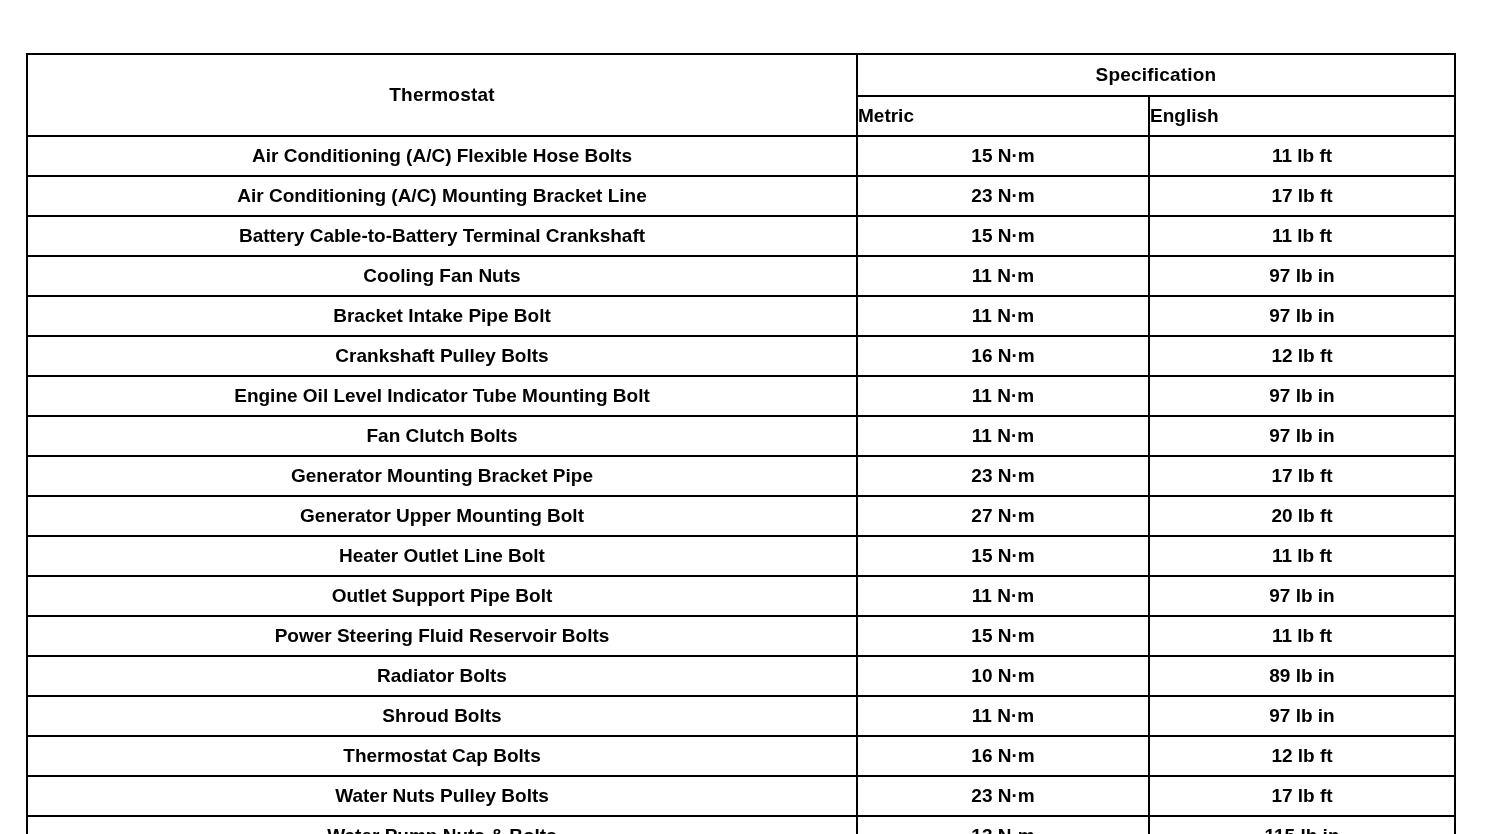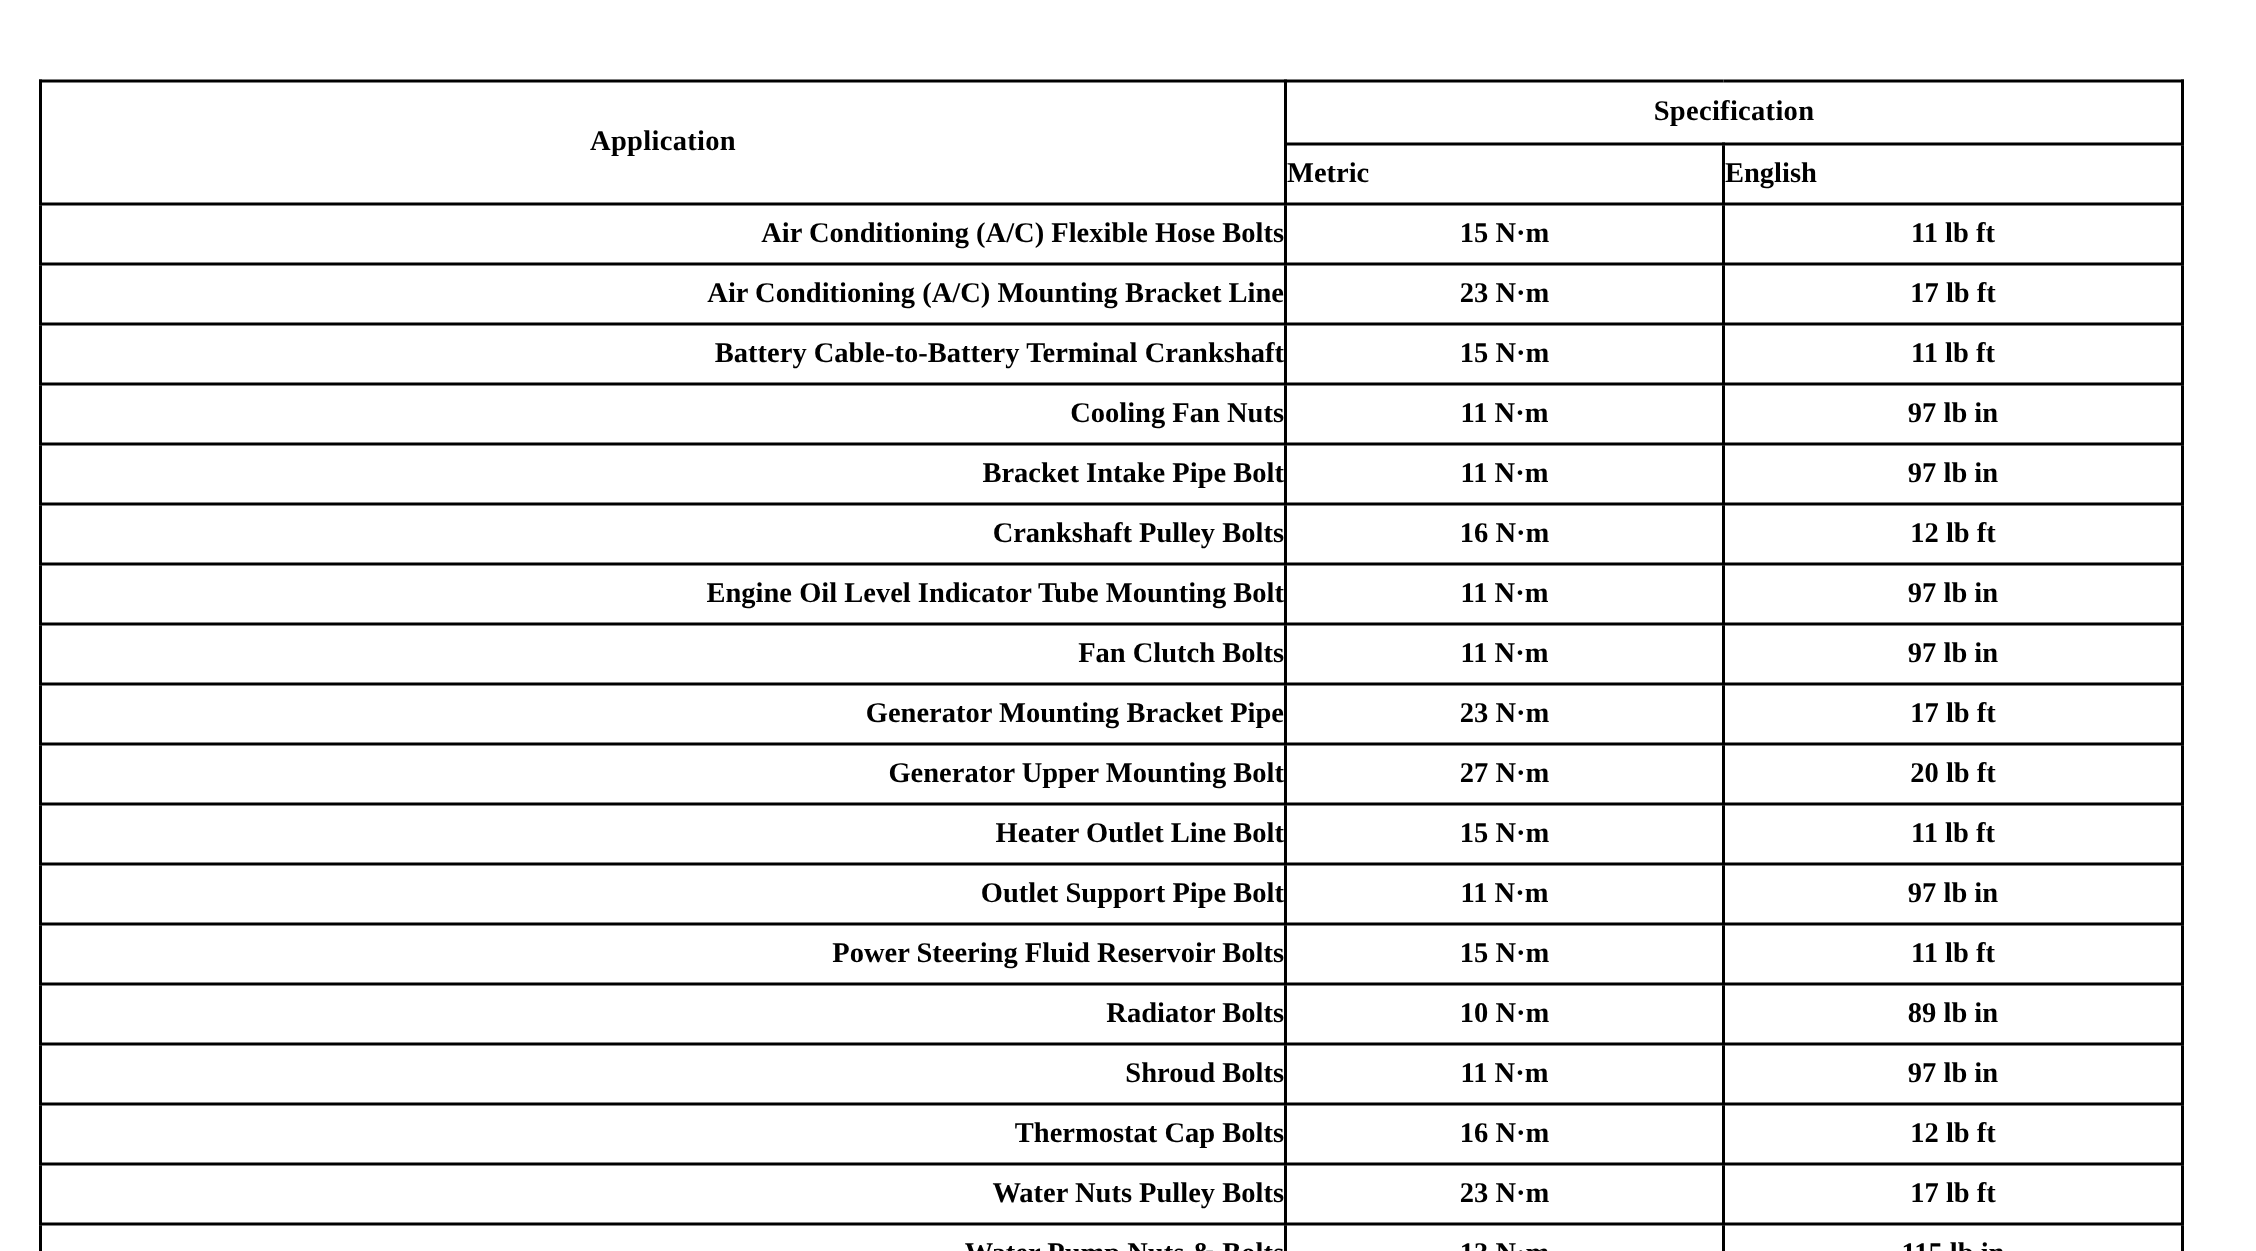--- a/index.html
+++ b/index.html
@@ -31,21 +31,20 @@
     width: 100%;
     table-layout: fixed;
   }
   table.spec-table td,
   table.spec-table th {
     border: 2px solid #000000;
     padding: 0;
     vertical-align: middle;
     font-weight: bold;
     font-size: 19px;
-    font-family: Liberation Serif, serif;
   }
   .col-app { width: 830px; }
   .col-metric { width: 292px; }
   .col-english { width: 306px; }
 
   th.spec-head {
     text-align: center;
     height: 40px;
     font-size: 20px;
     letter-spacing: 0.2px;
@@ -55,21 +54,21 @@
     font-size: 20px;
     height: 80px;
     letter-spacing: 0.2px;
   }
   th.sub-head {
     text-align: left;
     height: 38px;
     font-size: 19px;
   }
   td.app-cell {
-    text-align: right;
+    text-align: center;
     padding-left: 17px;
     height: 38px;
     font-size: 19px;
     white-space: nowrap;
     border-radius: 13px;
   }
   td.val-cell {
     text-align: center;
     height: 38px;
     font-size: 19px;
@@ -82,21 +81,21 @@
 <div class="page">
   <div class="table-wrap">
     <table class="spec-table">
       <colgroup>
         <col class="col-app">
         <col class="col-metric">
         <col class="col-english">
       </colgroup>
       <thead>
         <tr>
-          <th class="app-head" rowspan="2">Application</th>
+          <th class="app-head" rowspan="2">Thermostat</th>
           <th class="spec-head" colspan="2">Specification</th>
         </tr>
         <tr>
           <th class="sub-head">Metric</th>
           <th class="sub-head">English</th>
         </tr>
       </thead>
       <tbody id="table-body">
           <tr>
             <td class="app-cell">Air Conditioning (A/C) Flexible Hose Bolts</td>

